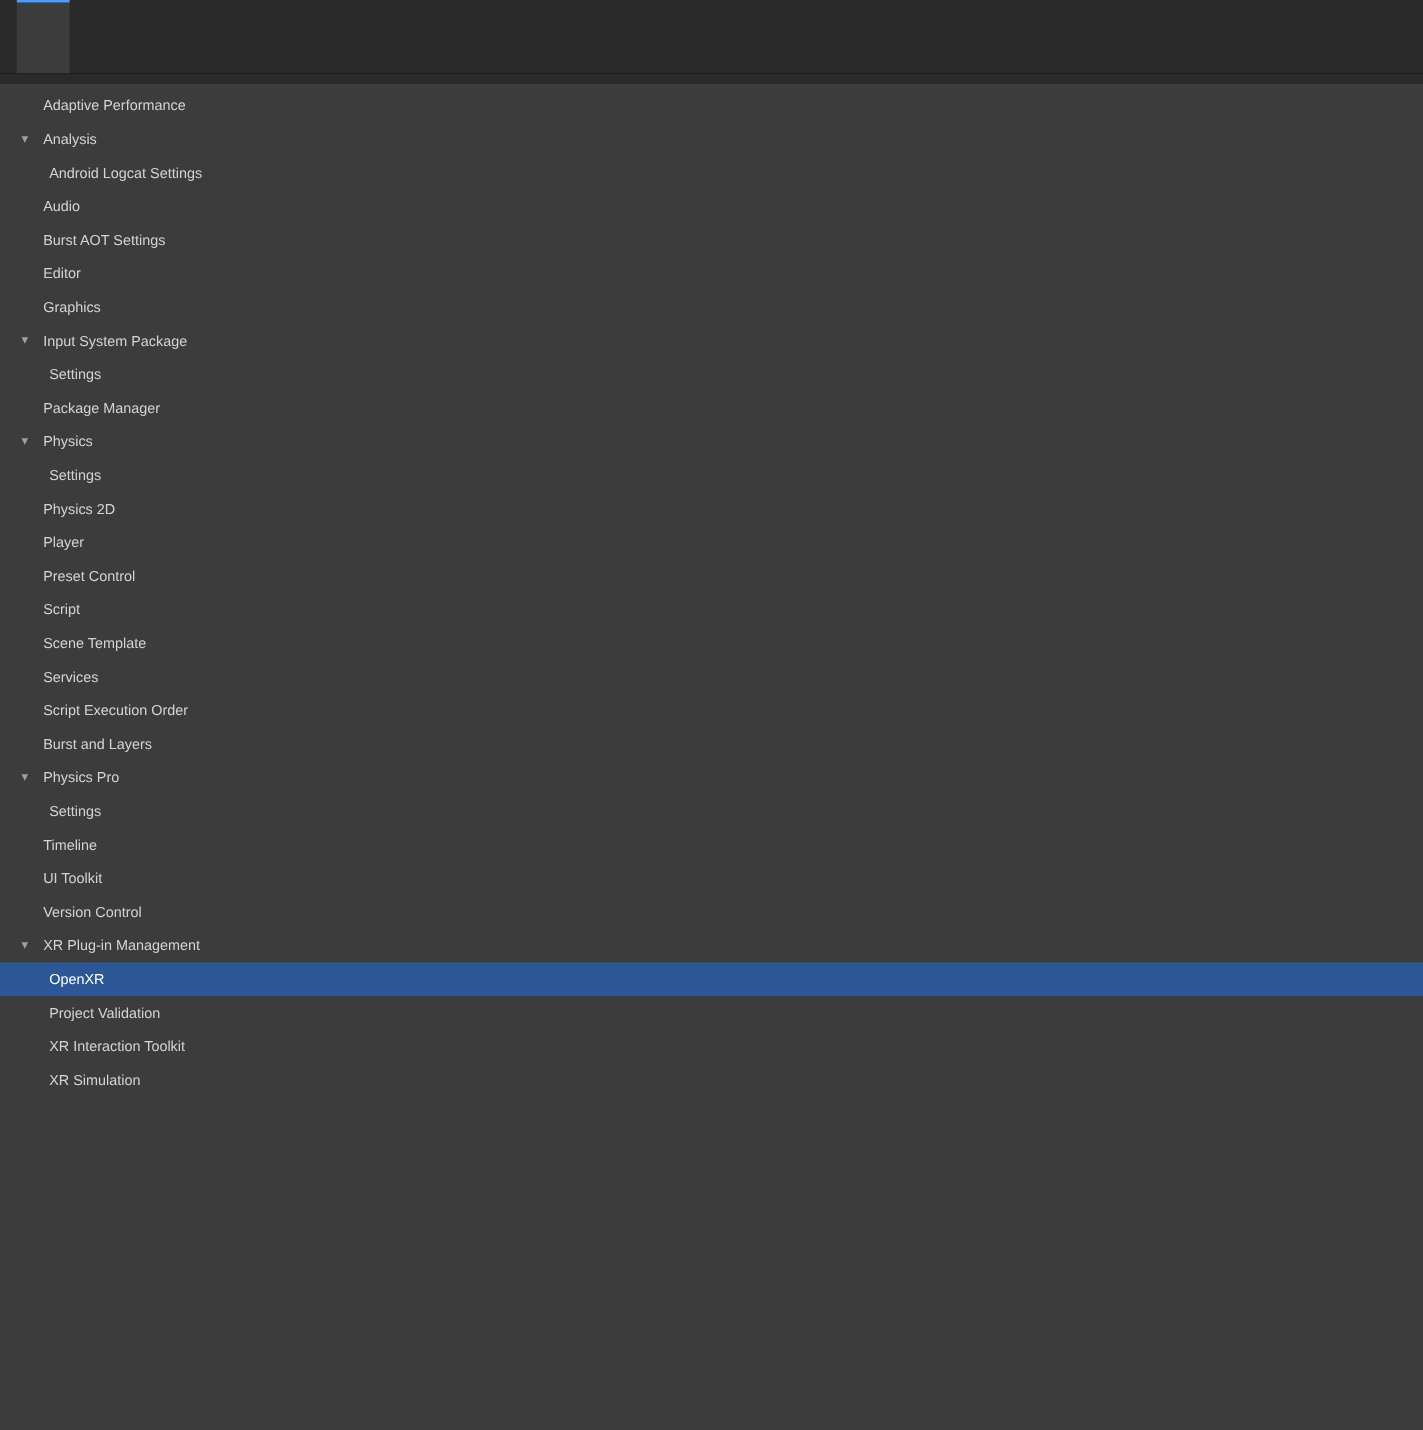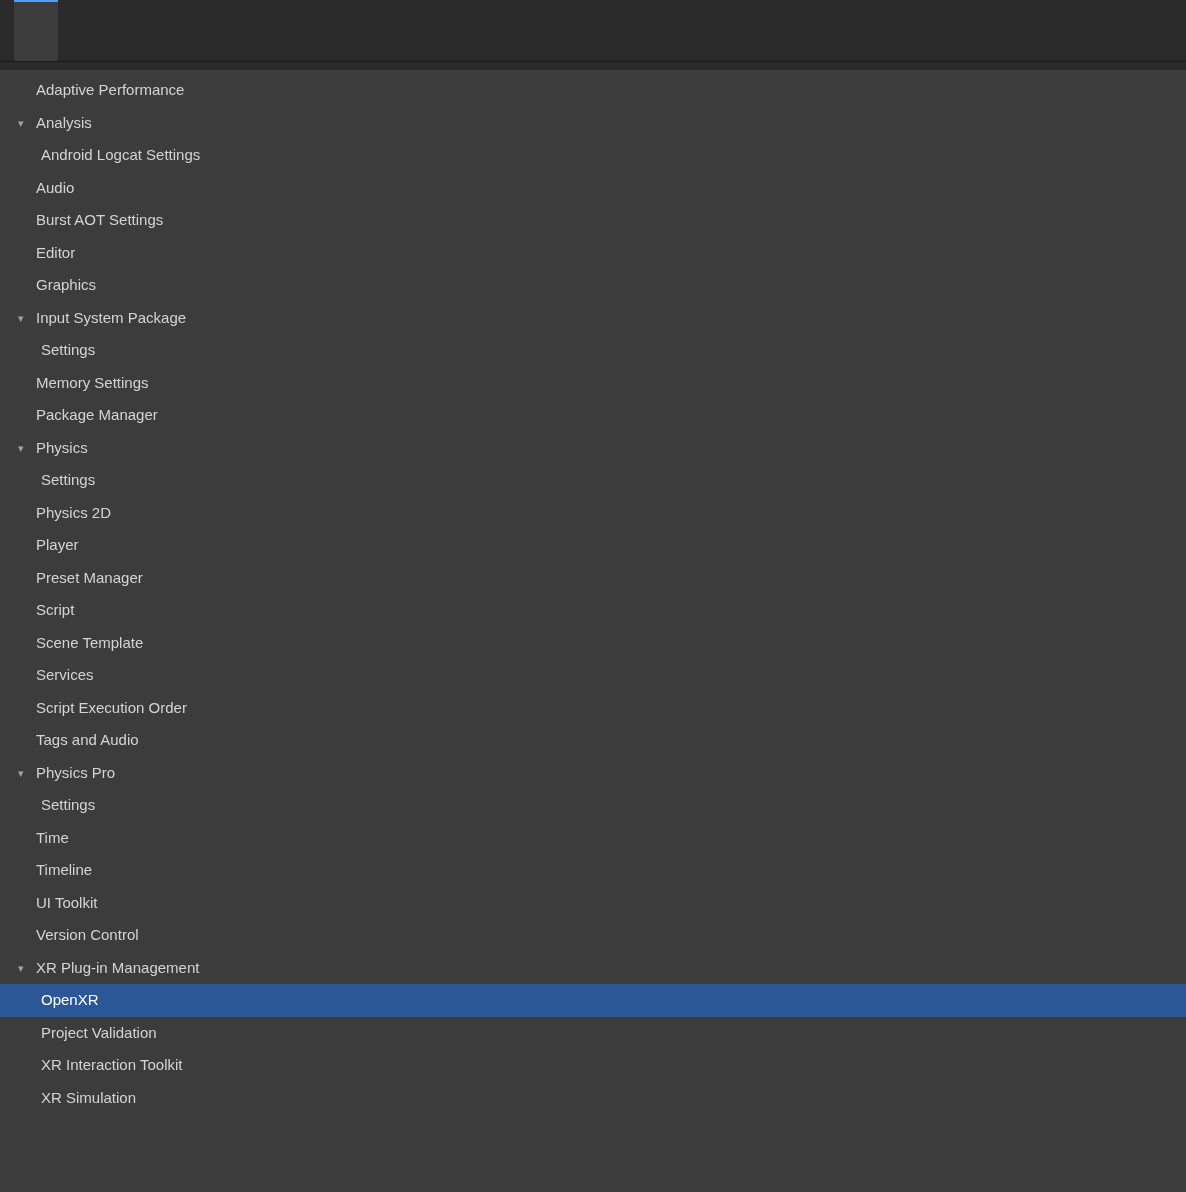--- a/index.html
+++ b/index.html
@@ -82,21 +82,21 @@
       font-size: 11px;
       color: #a0a0a0;
       width: 12px;
     }
 
     .sidebar-item .arrow.expanded {
       
     }
 
     .sidebar-item-label {
-      font-size: 15px;
+      font-size: 12px;
     }
   </style>
 </head>
 <body>
 
 <div class="title-bar">
   <div class="title-bar-tab">
     <span class="gear-icon"></span>
     <span class="title-text"></span>
   </div>
@@ -134,75 +134,67 @@
     </div>
     <div class="sidebar-item">
       <span class="arrow expanded">▾</span>
       <span class="sidebar-item-label">Input System Package</span>
     </div>
     <div class="sidebar-item child">
       <span class="sidebar-item-label">Settings</span>
     </div>
     <div class="sidebar-item">
       <span class="arrow"></span>
-      <span class="sidebar-item-label">Memory Settings</span>
-    </div>
-    <div class="sidebar-item">
-      <span class="arrow"></span>
       <span class="sidebar-item-label">Package Manager</span>
     </div>
     <div class="sidebar-item">
       <span class="arrow expanded">▾</span>
       <span class="sidebar-item-label">Physics</span>
     </div>
     <div class="sidebar-item child">
       <span class="sidebar-item-label">Settings</span>
     </div>
     <div class="sidebar-item">
       <span class="arrow"></span>
       <span class="sidebar-item-label">Physics 2D</span>
     </div>
     <div class="sidebar-item">
       <span class="arrow"></span>
       <span class="sidebar-item-label">Player</span>
     </div>
     <div class="sidebar-item">
       <span class="arrow"></span>
-      <span class="sidebar-item-label">Preset Manager</span>
+      <span class="sidebar-item-label">Preset Control</span>
     </div>
     <div class="sidebar-item">
       <span class="arrow"></span>
       <span class="sidebar-item-label">Script</span>
     </div>
     <div class="sidebar-item">
       <span class="arrow"></span>
       <span class="sidebar-item-label">Scene Template</span>
     </div>
     <div class="sidebar-item">
       <span class="arrow"></span>
       <span class="sidebar-item-label">Services</span>
     </div>
     <div class="sidebar-item">
       <span class="arrow"></span>
       <span class="sidebar-item-label">Script Execution Order</span>
     </div>
     <div class="sidebar-item">
       <span class="arrow"></span>
-      <span class="sidebar-item-label">Tags and Audio</span>
+      <span class="sidebar-item-label">Burst and Layers</span>
     </div>
     <div class="sidebar-item">
       <span class="arrow expanded">▾</span>
       <span class="sidebar-item-label">Physics Pro</span>
     </div>
     <div class="sidebar-item child">
       <span class="sidebar-item-label">Settings</span>
-    </div>
-    <div class="sidebar-item">
-      <span class="arrow"></span>
-      <span class="sidebar-item-label">Time</span>
     </div>
     <div class="sidebar-item">
       <span class="arrow"></span>
       <span class="sidebar-item-label">Timeline</span>
     </div>
     <div class="sidebar-item">
       <span class="arrow"></span>
       <span class="sidebar-item-label">UI Toolkit</span>
     </div>
     <div class="sidebar-item">

